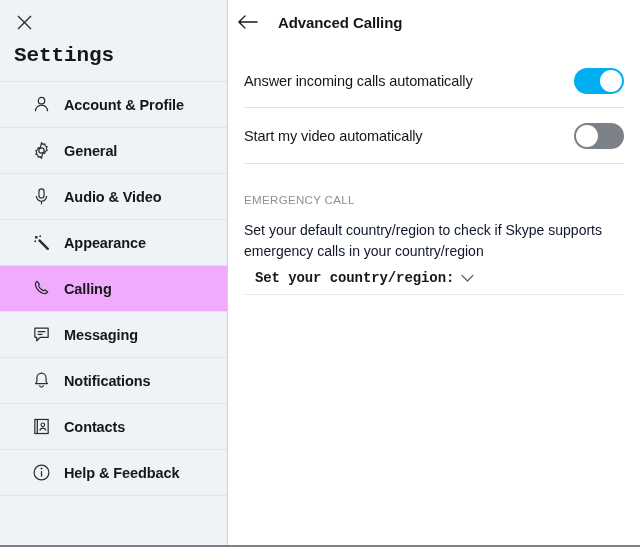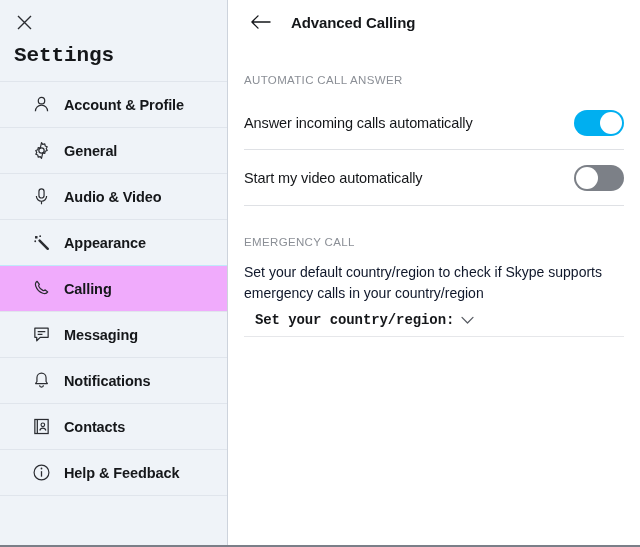--- a/index.html
+++ b/index.html
@@ -98,21 +98,21 @@
     flex: 1 1 auto;
     height: 100%;
     background: #ffffff;
     box-sizing: border-box;
     position: relative;
   }
   .main-header {
     height: 44px;
     display: flex;
     align-items: center;
-    padding-left: 18px;
+    padding-left: 5px;
   }
   .back-btn {
     width: 28px;
     height: 28px;
     display: flex;
     align-items: center;
     justify-content: center;
     cursor: pointer;
     color: #15171a;
   }
@@ -323,21 +323,20 @@
       <div class="back-btn">
         <svg width="21" height="16" viewBox="0 0 22 16" aria-hidden="true">
           <path d="M21 8 H2 M8.4 1.6 L2 8 L8.4 14.4" fill="none" stroke="#15171a" stroke-width="1.4" stroke-linecap="round" stroke-linejoin="round"></path>
         </svg>
       </div>
       <div class="main-title">Advanced Calling</div>
     </div>
 
     <div class="content">
 
-      <div class="section-label">AUTOMATIC CALL ANSWER</div>
 
       <div class="setting-row first">
         <span class="setting-label">Answer incoming calls automatically</span>
         <span class="toggle on">
           <span class="knob"></span>
         </span>
       </div>
 
       <div class="setting-row">
         <span class="setting-label">Start my video automatically</span>

